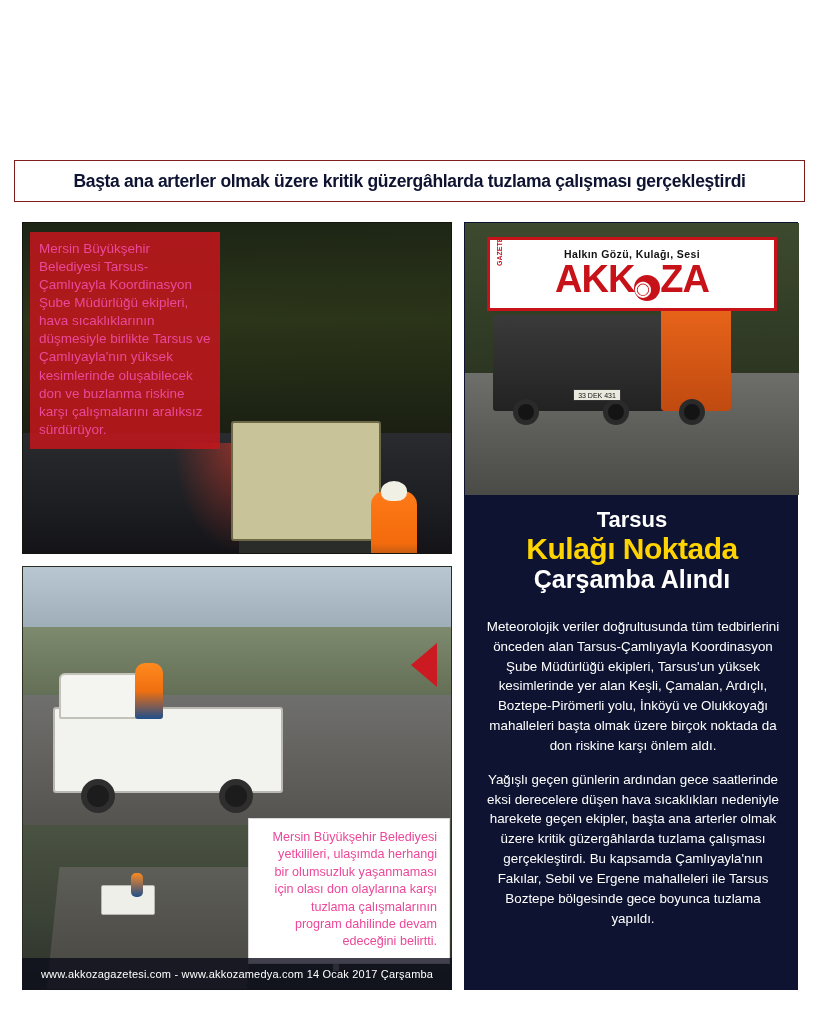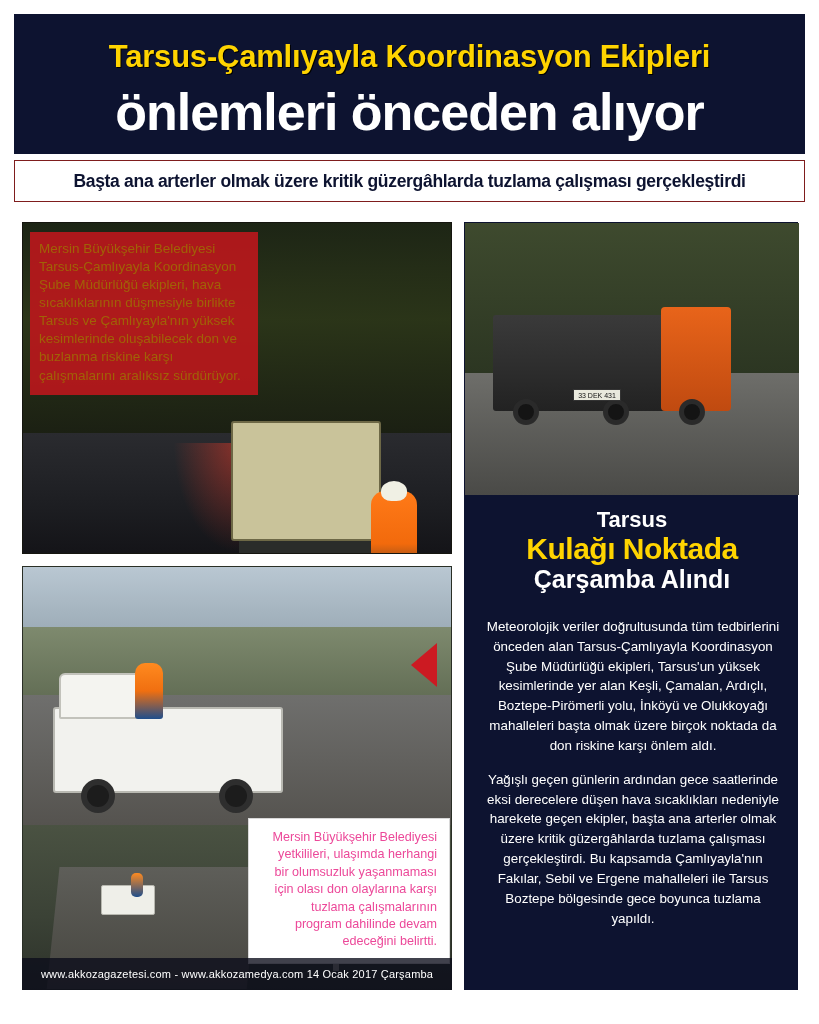--- a/index.html
+++ b/index.html
@@ -104,23 +104,23 @@
     background: #f0f0e4; border-radius: 50% 50% 40% 40%;
   }
   .ptl-pole {
     position: absolute; left: 300px; top: 222px; width: 4px; height: 86px;
     background: #8a8f92;
   }
 
   .caption-red {
     position: absolute;
     left: 30px; top: 232px;
-    width: 228px;
+    width: 190px;
     background: rgba(196,22,28,0.86);
-    color: #a16207;
+    color: #ec4899;
     font-size: 13.5px;
     line-height: 1.34;
     padding: 8px 9px 10px 9px;
     font-weight: normal;
   }
 
   .photo-bottom-left {
     position: absolute;
     left: 22px; top: 566px;
     width: 430px; height: 424px;
@@ -311,24 +311,20 @@
     background: #0d1330; z-index: -1;
   }
 </style>
 </head>
 <body>
 
 <div class="page">
 
   <div class="blue-bg-left"></div>
 
-  <div class="masthead">
-    <div class="headline-top">Tarsus-Çamlıyayla Koordinasyon Ekipleri</div>
-    <div class="headline-main">önlemleri önceden alıyor</div>
-  </div>
 
   <div class="subhead-band">
     <div class="txt">Başta ana arterler olmak üzere kritik güzergâhlarda tuzlama çalışması gerçekleştirdi</div>
   </div>
 
   <div class="photo-top-left">
     <div class="ptl-trees"></div>
     <div class="ptl-road"></div>
     <div class="ptl-wet"></div>
     <div class="ptl-pole"></div>
@@ -374,20 +370,27 @@
       <div class="pr-trees"></div>
       <div class="pr-road"></div>
       <div class="pr-truck"></div>
       <div class="pr-truck-orange"></div>
       <div class="pr-wheel1"></div>
       <div class="pr-wheel2"></div>
       <div class="pr-wheel3"></div>
       <div class="pr-plate">33 DEK 431</div>
     </div>
 
+    <div class="logo-box">
+      <div class="logo-badge">GAZETE</div>
+      <div class="logo-slogan">Halkın Gözü, Kulağı, Sesi</div>
+      <div class="logo-word">
+        <span>AKK</span><span class="eye">◉</span><span>ZA</span>
+      </div>
+    </div>
 
     <div class="right-head">
       <div class="rh1">Tarsus</div>
       <div class="rh2">Kulağı Noktada</div>
       <div class="rh3">Çarşamba Alındı</div>
     </div>
 
     <div class="right-body">
       <p>Meteorolojik veriler doğrultusunda tüm tedbirlerini önceden alan Tarsus-Çamlıyayla Koordinasyon Şube Müdürlüğü ekipleri, Tarsus'un yüksek kesimlerinde yer alan Keşli, Çamalan, Ardıçlı, Boztepe-Pirömerli yolu, İnköyü ve Olukkoyağı mahalleleri başta olmak üzere birçok noktada da don riskine karşı önlem aldı.</p>
       <p>Yağışlı geçen günlerin ardından gece saatlerinde eksi derecelere düşen hava sıcaklıkları nedeniyle harekete geçen ekipler, başta ana arterler olmak üzere kritik güzergâhlarda tuzlama çalışması gerçekleştirdi. Bu kapsamda Çamlıyayla'nın Fakılar, Sebil ve Ergene mahalleleri ile Tarsus Boztepe bölgesinde gece boyunca tuzlama yapıldı.</p>

